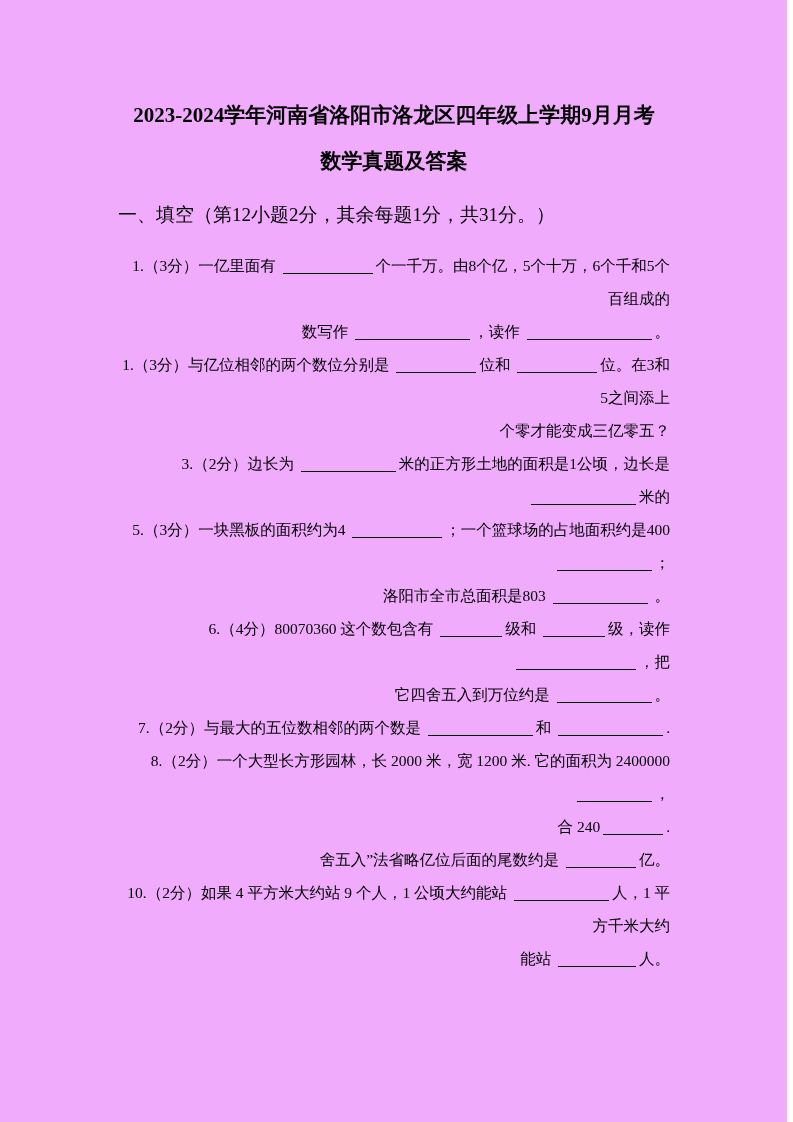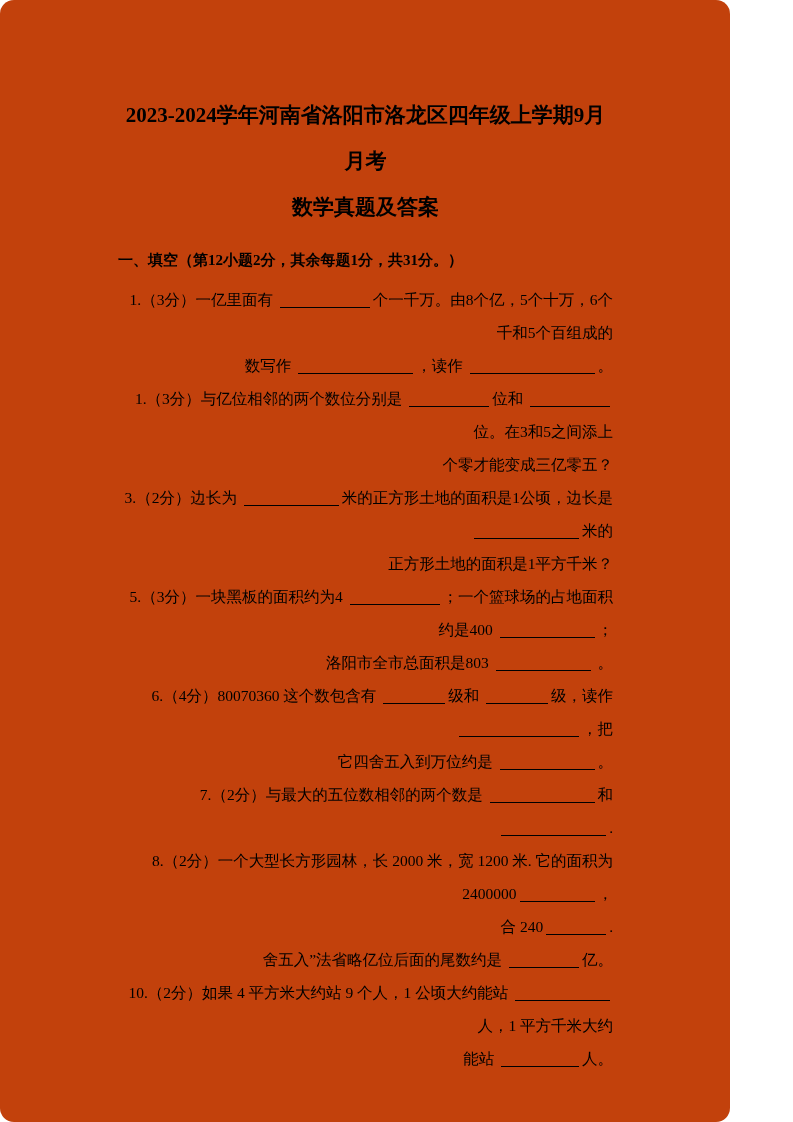--- a/index.html
+++ b/index.html
@@ -1,39 +1,38 @@
 <!DOCTYPE html>
 <html><head>
 <meta charset="utf-8">
 <style>
   html,body{margin:0;padding:0;background:#ffffff;}
   .page{
     position:relative;
-    width:730px;
+    width:787px;
     height:1122px;
-    background:#c2410c;
+    background:#f0abfc;
     color:#000000;
     font-family:"Liberation Serif","DejaVu Serif",serif;
     box-sizing:border-box;
     padding:92px 117px 40px 118px;
     overflow:hidden;
-    border-radius:14px;
   }
   .title{
     text-align:center;
     font-weight:bold;
     font-size:21px;
     line-height:46px;
     margin-bottom:14px;
   }
   .section-heading{
-    font-weight:bold;
-    font-size:15px;
+    font-weight:normal;
+    font-size:19px;
     line-height:33px;
-    margin-bottom:6px;
+    margin-bottom:18px;
   }
   .question{
     padding-left:20px;
     font-size:15.5px;
     line-height:33px;
     text-align:right;
   }
   .qline{min-height:33px;margin-left:44px;}
   .qline.first{margin-left:-20px;}
   .blank{
@@ -59,21 +58,20 @@
       <div class="question">
         <div class="qline first"><span>1.（3分）一亿里面有 </span><span class="blank" style="width: 90px;"></span><span>个一千万。由8个亿，5个十万，6个千和5个百组成的</span></div>
         <div class="qline"><span>数写作 </span><span class="blank" style="width: 115px;"></span><span>，读作 </span><span class="blank" style="width: 125px;"></span><span>。</span></div>
       </div>
       <div class="question">
         <div class="qline first"><span>1.（3分）与亿位相邻的两个数位分别是 </span><span class="blank" style="width: 80px;"></span><span>位和 </span><span class="blank" style="width: 80px;"></span><span>位。在3和5之间添上</span></div>
         <div class="qline"><span>个零才能变成三亿零五？</span></div>
       </div>
       <div class="question">
         <div class="qline first"><span>3.（2分）边长为 </span><span class="blank" style="width: 95px;"></span><span>米的正方形土地的面积是1公顷，边长是 </span><span class="blank" style="width: 105px;"></span><span>米的</span></div>
-        <div class="qline"><span>正方形土地的面积是1平方千米？</span></div>
       </div>
       <div class="question">
         <div class="qline first"><span>5.（3分）一块黑板的面积约为4 </span><span class="blank" style="width: 90px;"></span><span>；一个篮球场的占地面积约是400 </span><span class="blank" style="width: 95px;"></span><span>；</span></div>
         <div class="qline"><span>洛阳市全市总面积是803 </span><span class="blank" style="width: 95px;"></span><span> 。</span></div>
       </div>
       <div class="question">
         <div class="qline first"><span>6.（4分）80070360 这个数包含有 </span><span class="blank" style="width: 62px;"></span><span>级和 </span><span class="blank" style="width: 62px;"></span><span>级，读作 </span><span class="blank" style="width: 120px;"></span><span>，把</span></div>
         <div class="qline"><span>它四舍五入到万位约是 </span><span class="blank" style="width: 95px;"></span><span>。</span></div>
       </div>
       <div class="question">

